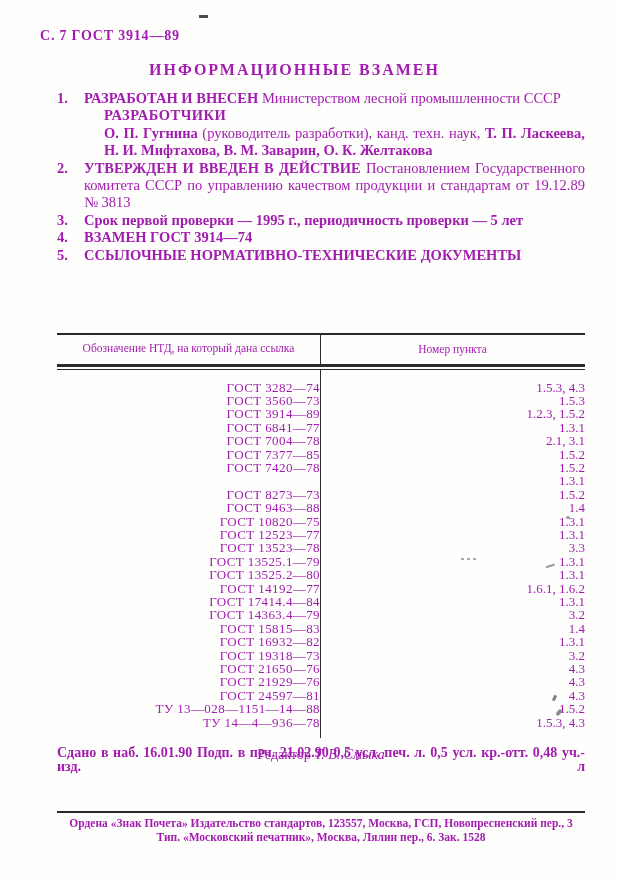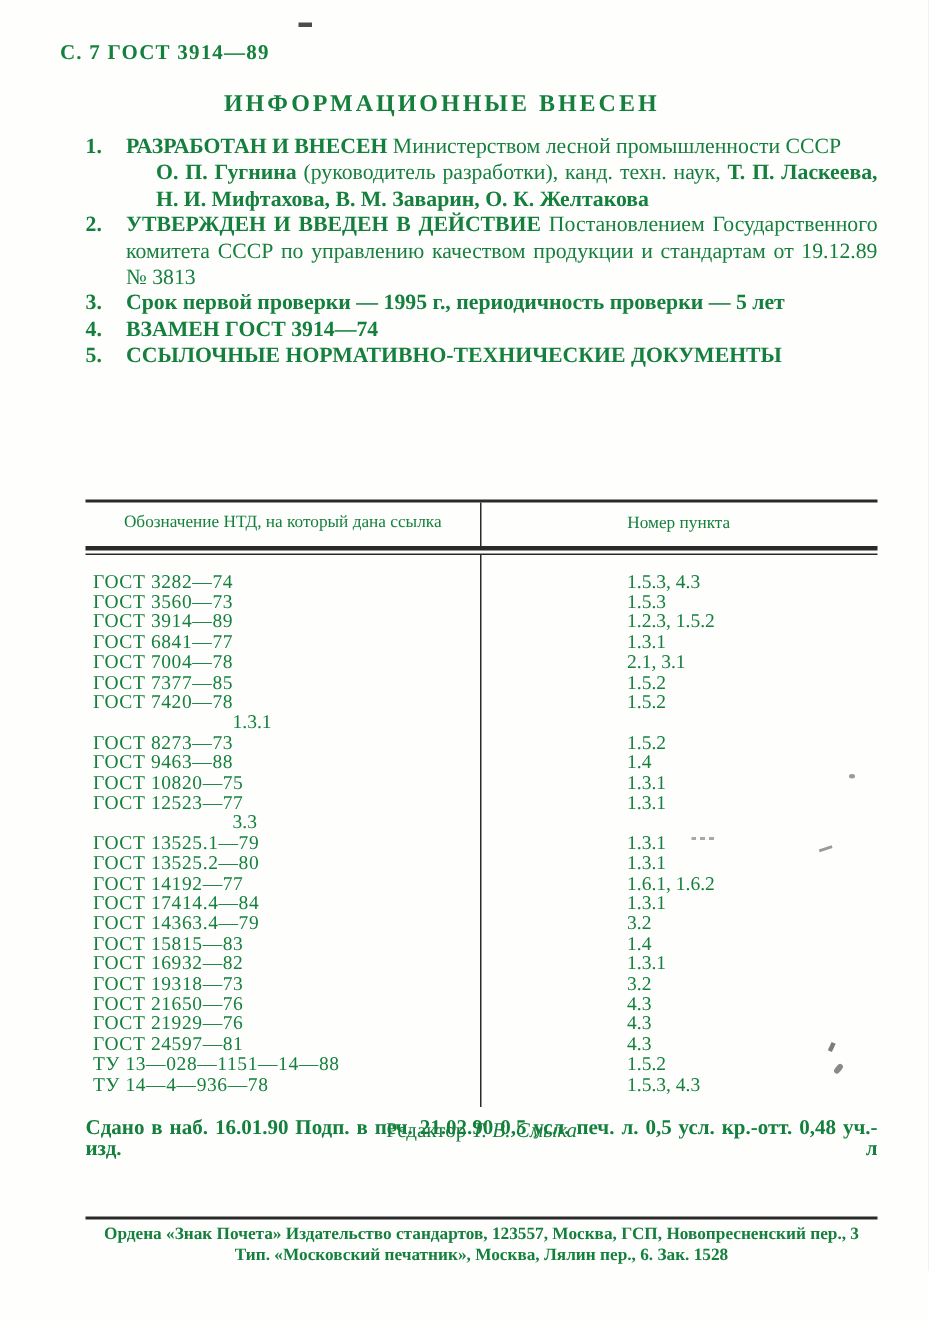--- a/index.html
+++ b/index.html
@@ -1,18 +1,18 @@
 <!DOCTYPE html>
 <html lang="ru"><head>
 <meta charset="utf-8">
 <style>
   html,body { margin:0; padding:0; background:#e8e8e8; }
   .page {
     position:relative; width:619px; height:880px; margin:0 auto;
-    background:#fefefd; color:#15803d; overflow:hidden;
+    background:#fefefd; color:#a21caf; overflow:hidden;
     font-family:"Liberation Serif","DejaVu Serif",serif;
   }
   .header-line {
     position:absolute; left:40px; top:28px;
     font-size:14px; font-weight:700; letter-spacing:0.8px;
   }
   .doc-title {
     position:absolute; left:0; right:30px; top:61px; text-align:center;
     font-size:16px; font-weight:700; letter-spacing:2px;
   }
@@ -29,21 +29,21 @@
 
   .ref-table { position:absolute; left:57px; top:333px; width:528px; border-top:2px solid #2a2a2a; }
   .thead { display:flex; position:relative; padding:7px 0 8px; }
   .thead::after { content:""; position:absolute; left:263px; top:0; bottom:0; width:1px; background:#2a2a2a; }
   .th1 { width:263px; text-align:center; font-size:11.5px; line-height:13.5px; display:flex; align-items:center; justify-content:center; }
   .th1 span { display:inline-block; max-width:215px; }
   .th2 { flex:1; display:flex; align-items:center; justify-content:center; font-size:11.5px; }
   .double-rule { height:6px; border-top:3px solid #2a2a2a; border-bottom:1px solid #2a2a2a; box-sizing:border-box; }
   .tbody { position:relative; padding:11px 0 9px; font-size:13px; line-height:13.4px; }
   .tbody::before { content:""; position:absolute; left:263px; top:0; bottom:0; width:1px; background:#2a2a2a; }
-  .trow { display:flex; }
+  .trow { display:flex;text-align:right; }
   .tcell-1 { width:263px; padding-left:5px; box-sizing:border-box; letter-spacing:0.4px; }
   .tcell-2 { flex:1; padding-left:98px; }
 
   .editor-line { position:absolute; left:57px; top:747px; width:528px; text-align:center; font-size:14px; }
   .editor-name { font-style:italic; }
 
   .colophon { position:absolute; left:57px; top:746px; width:528px; font-size:14px; font-weight:700; line-height:13.5px; }
   .colophon-l1 { text-align:justify; text-align-last:justify; }
   .colophon-l2 { display:flex; justify-content:space-between; }
   .imprint-rule { position:absolute; left:57px; top:811px; width:528px; height:0; border-top:2px solid #2a2a2a; }
@@ -57,28 +57,29 @@
   .a4 { left:545px; top:559px; width:9px; height:6px; border-bottom:2px solid #9a9a9a; transform:rotate(-18deg); }
   .a5 { left:553px; top:695px; width:3px; height:6px; background:#7d7d7d; transform:rotate(25deg); }
   .a6 { left:557px; top:709px; width:4px; height:7px; background:#8a8a8a; transform:rotate(40deg); border-radius:40%; }
 </style>
 </head>
 <body>
 
 <div class="page">
 
   <div class="header-line">С. 7 ГОСТ 3914—89</div>
-  <div class="doc-title">ИНФОРМАЦИОННЫЕ ВНЕСЕН</div>
+  <div class="doc-title">ИНФОРМАЦИОННЫЕ ВЗАМЕН</div>
 
   <div class="info-list">
 
     <div class="info-item">
       <span class="item-num">1.</span>
       <div class="item-body">
         <div><span class="b">РАЗРАБОТАН И ВНЕСЕН</span><span> Министерством лесной промышленности СССР</span></div>
+        <div class="sub-label">РАЗРАБОТЧИКИ</div>
         <div class="sub-text"><span class="b">О. П. Гугнина</span><span> (руководитель разработки), канд. техн. наук, </span><span class="b">Т. П. Ласкеева, Н. И. Мифтахова, В. М. Заварин, О. К. Желтакова</span></div>
       </div>
     </div>
 
     <div class="info-item">
       <span class="item-num">2.</span>
       <div class="item-body"><span class="b">УТВЕРЖДЕН И ВВЕДЕН В ДЕЙСТВИЕ</span><span> Постановлением Государственного комитета СССР по управлению качеством продукции и стандартам от 19.12.89 № 3813</span></div>
     </div>
 
     <div class="info-item">
@@ -148,20 +149,21 @@
         </div>
         <div class="trow">
           <div class="tcell-1">ГОСТ 10820—75</div>
           <div class="tcell-2">1.3.1</div>
         </div>
         <div class="trow">
           <div class="tcell-1">ГОСТ 12523—77</div>
           <div class="tcell-2">1.3.1</div>
         </div>
         <div class="trow">
+          <div class="tcell-1">ГОСТ 13523—78</div>
           <div class="tcell-2">3.3</div>
         </div>
         <div class="trow">
           <div class="tcell-1">ГОСТ 13525.1—79</div>
           <div class="tcell-2">1.3.1</div>
         </div>
         <div class="trow">
           <div class="tcell-1">ГОСТ 13525.2—80</div>
           <div class="tcell-2">1.3.1</div>
         </div>

